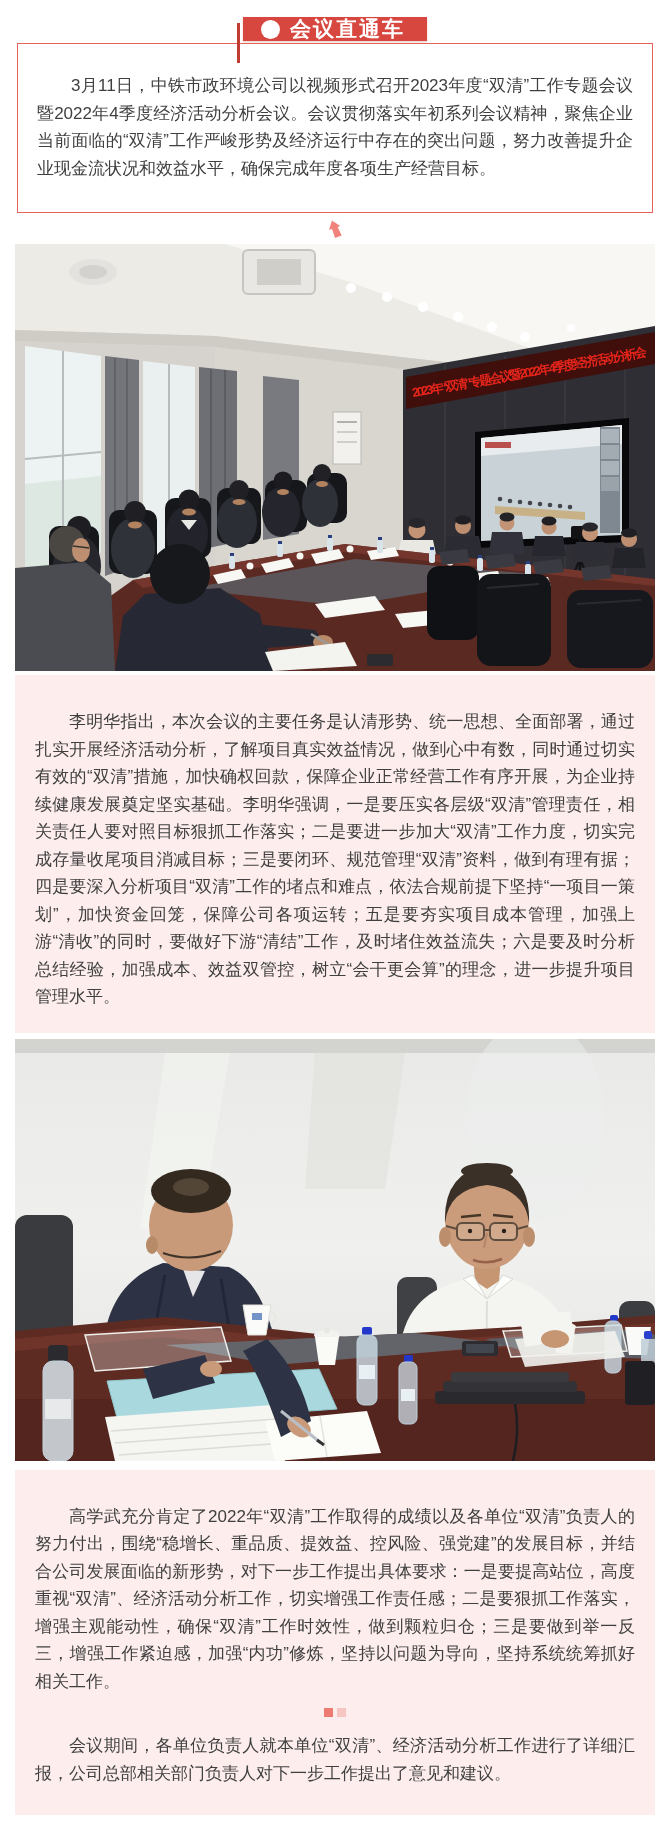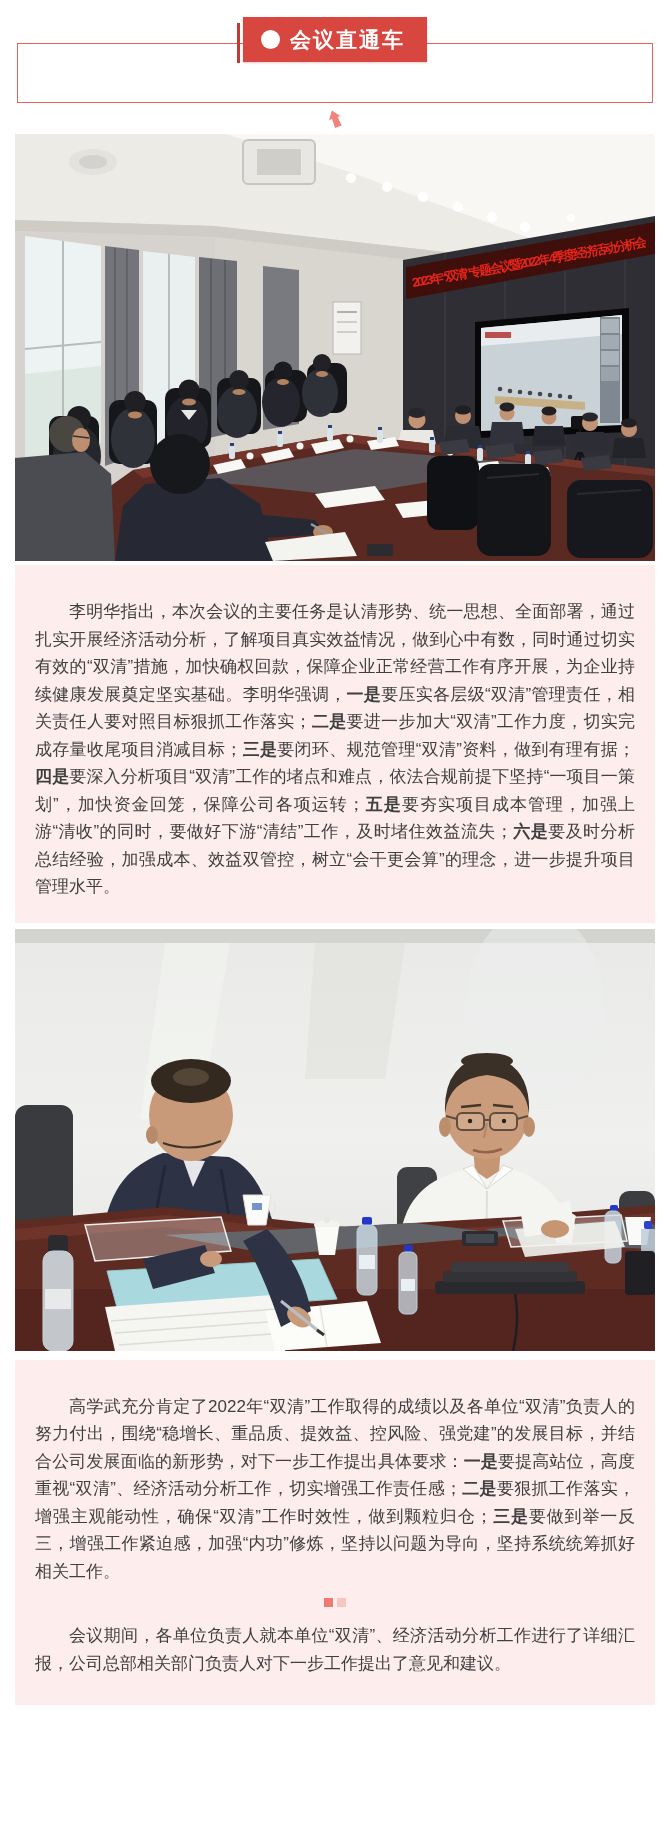--- a/index.html
+++ b/index.html
@@ -14,41 +14,41 @@
     background:#ffffff;
     padding:28px 19px 30px;
     box-sizing:border-box;
   }
   .badge-wrap{
     position:absolute;top:-27px;left:50%;transform:translateX(-50%);
   }
   .badge{
     position:relative;
     background:#d8473f;
-    height:45px;
+    height:24px;
     display:flex;align-items:center;gap:10px;
     padding:0 22px 0 18px;
     box-shadow:0 1px 2px rgba(150,40,30,.25);
   }
   .badge-bar{
     position:absolute;left:-6px;top:6px;width:3px;height:40px;background:#c23b33;
   }
   .badge-circle{width:19px;height:19px;border-radius:50%;background:#ffffff;flex:0 0 auto;}
   .badge-label{color:#ffffff;font-size:21px;font-weight:700;letter-spacing:2px;white-space:nowrap;}
 
   
   .body-text{
     margin:0;
     font-size:17px;
     line-height:27.5px;
     color:#3f3f3f;
     text-align:justify;
     text-indent:2em;
   }
-  .pt-label{font-weight:700;}
+  .pt-label{font-weight:400;}
 
   
   .arrow-deco{height:31px;display:flex;align-items:center;justify-content:center;}
   .squares-deco{display:flex;justify-content:center;gap:4px;margin:13px 0 15px;}
   .squares-deco .sq1{width:9px;height:9px;background:#ee7b72;}
   .squares-deco .sq2{width:9px;height:9px;background:#f8c6c2;}
 
   
   figure.photo{margin:0 15px;font-size:0;}
   figure.photo svg{display:block;}
@@ -70,20 +70,21 @@
 <div class="page">
 
   <section class="intro-box">
     <div class="badge-wrap">
       <span class="badge-bar"></span>
       <div class="badge">
         <span class="badge-circle"></span>
         <span class="badge-label">会议直通车</span>
       </div>
     </div>
+    <p class="body-text">3月11日，中铁市政环境公司以视频形式召开2023年度“双清”工作专题会议暨2022年4季度经济活动分析会议。会议贯彻落实年初系列会议精神，聚焦企业当前面临的“双清”工作严峻形势及经济运行中存在的突出问题，努力改善提升企业现金流状况和效益水平，确保完成年度各项生产经营目标。</p>
   </section>
 
   <div class="arrow-deco">
     <svg width="16" height="20" viewBox="0 0 16 20">
       <path d="M8,1 L14,9 L11.2,9 L12,18.5 L5,18.5 L5.2,9 L2,9 Z" fill="#f0837b" transform="rotate(-20 8 10)"></path>
     </svg>
   </div>
 
   <figure class="photo">
     <svg viewBox="0 0 640 427" width="640" height="427" role="img">

